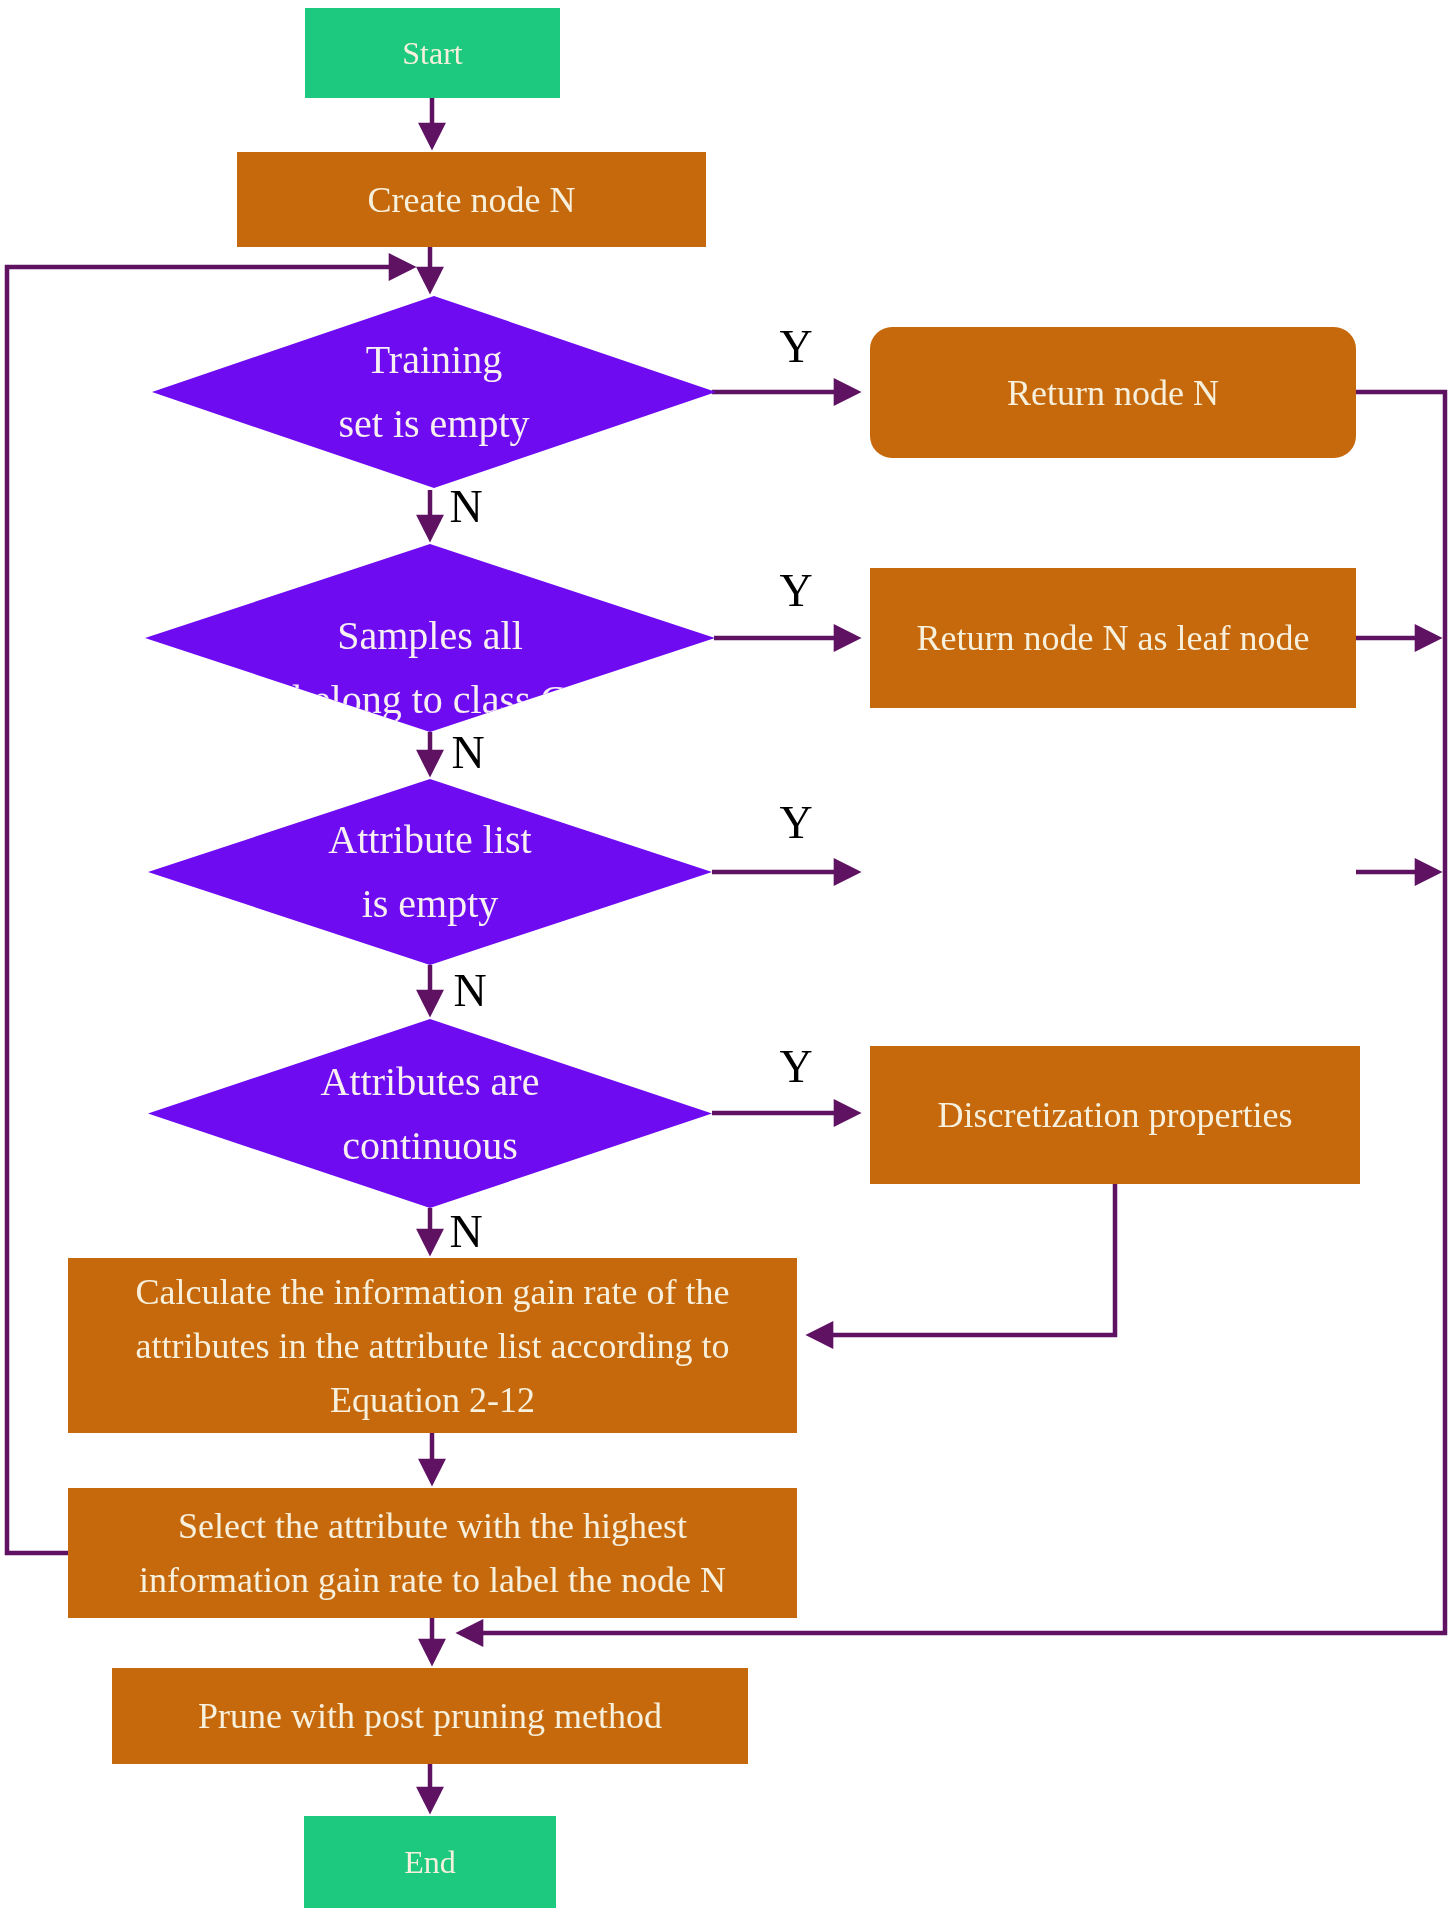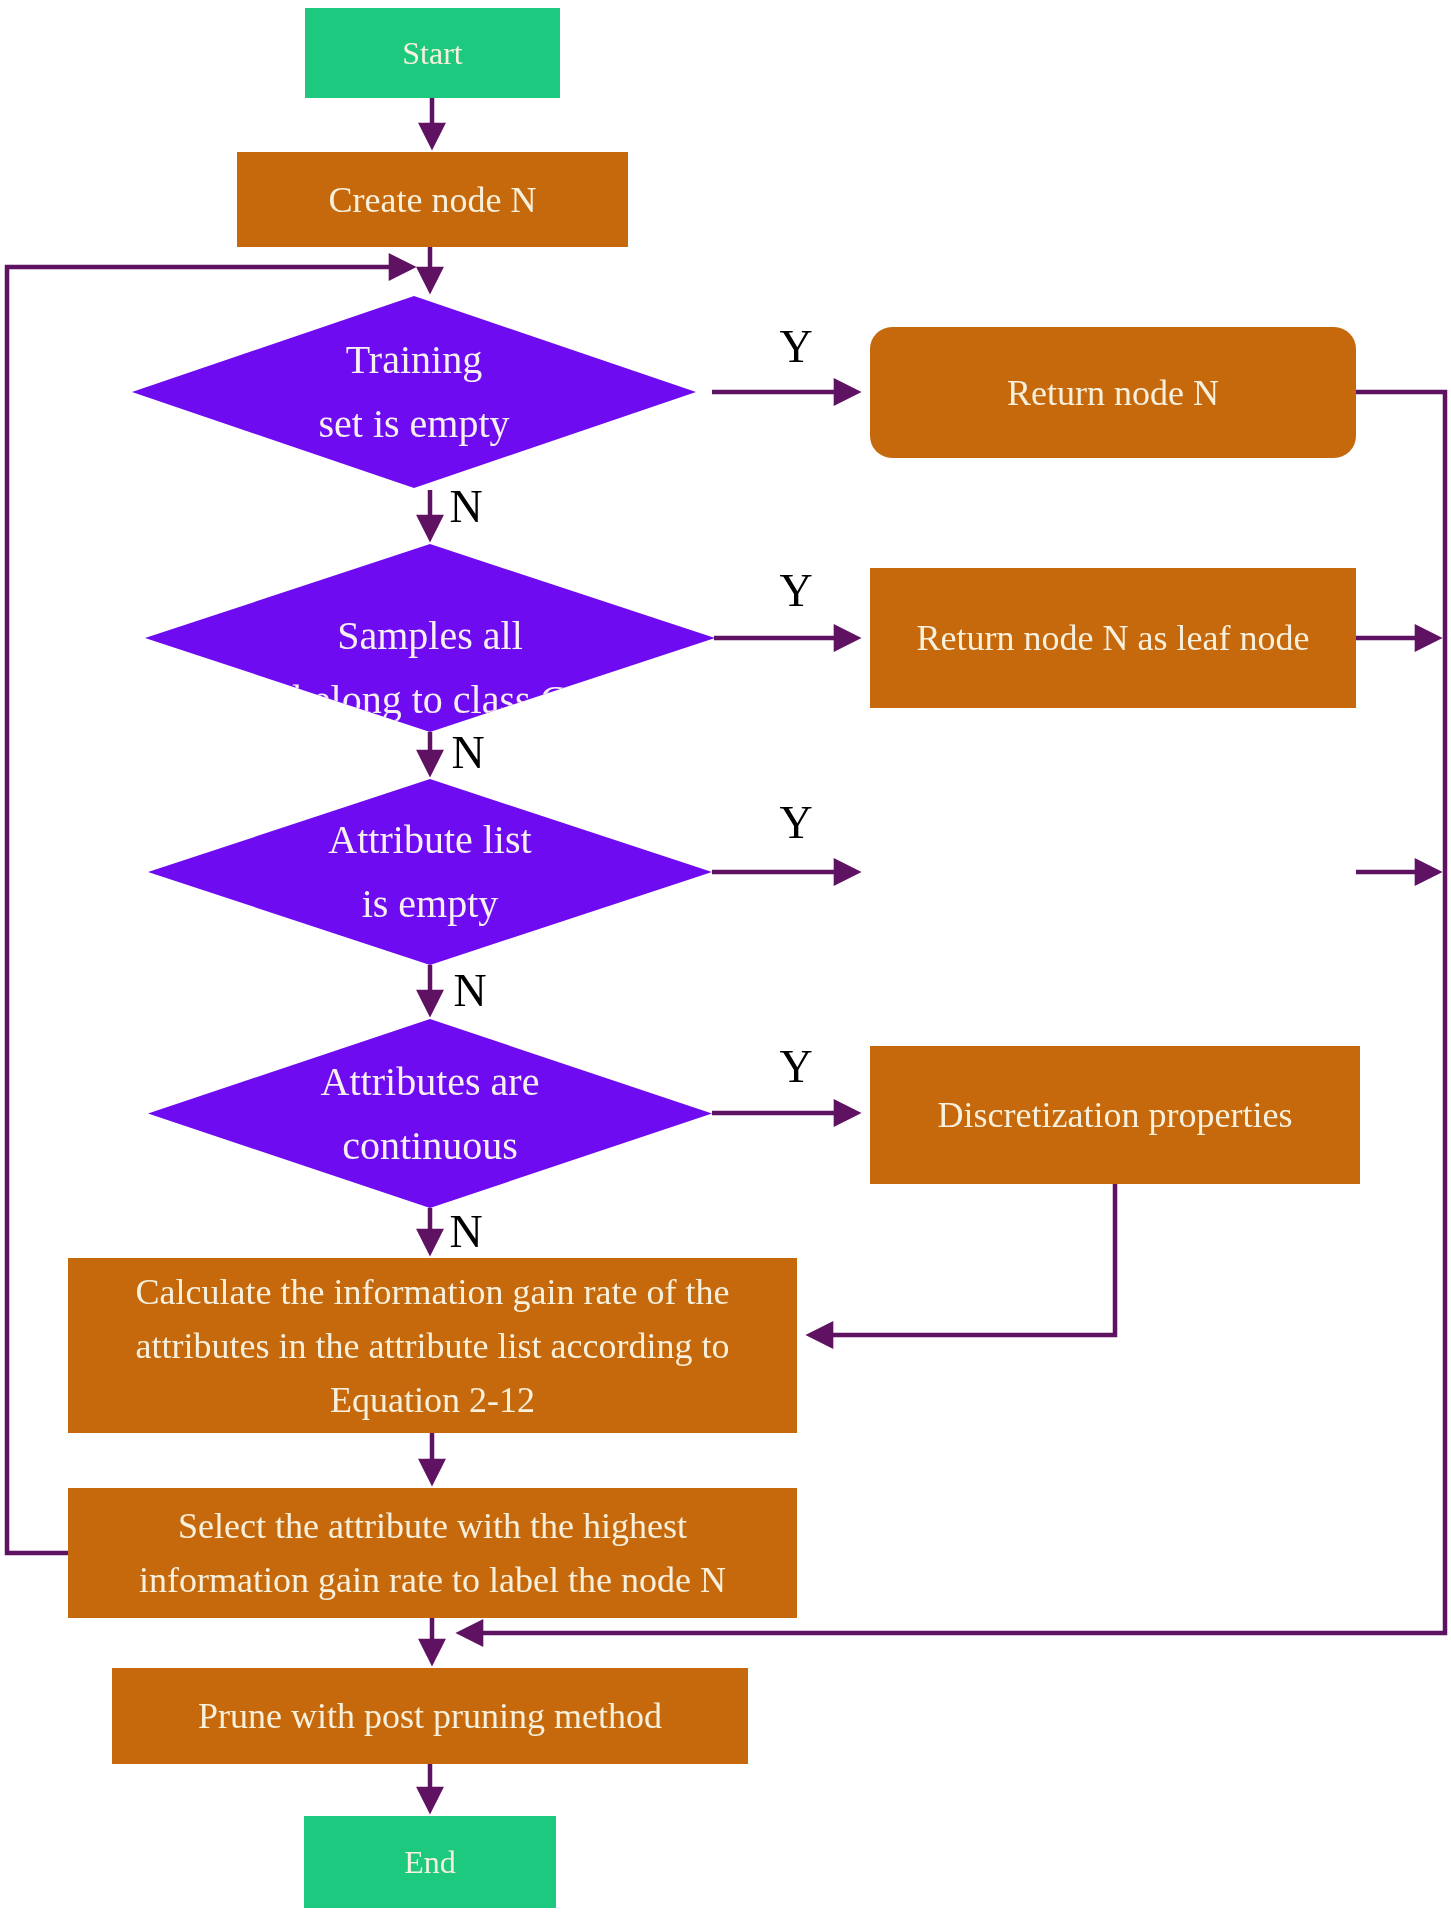--- a/index.html
+++ b/index.html
@@ -73,25 +73,25 @@
     <path d="M430 1764 V1809" marker-end="url(#ah)"></path>
   </svg>
 
   <div class="node terminal" style="left:305px;top:8px;width:255px;height:90px;">
     <div>Start</div>
   </div>
   <div class="node terminal" style="left:304px;top:1816px;width:252px;height:92px;">
     <div>End</div>
   </div>
 
-  <div class="node process" style="left:237px;top:152px;width:391px;height:95px;">
+  <div class="node process" style="left:237px;top:152px;width:469px;height:95px;">
     <div>Create node N</div>
   </div>
 
-  <div class="node decision" style="left:132px;top:296px;width:564px;height:192px;">
+  <div class="node decision" style="left:152px;top:296px;width:564px;height:192px;">
     <div>Training</div>
     <div>set is empty</div>
   </div>
   <div class="node decision" style="left:145px;top:544px;width:570px;height:188px;justify-content:flex-end;">
     <div>Samples all</div>
     <div>belong to class C</div>
   </div>
   <div class="node decision" style="left:148px;top:779px;width:564px;height:186px;">
     <div>Attribute list</div>
     <div>is empty</div>

